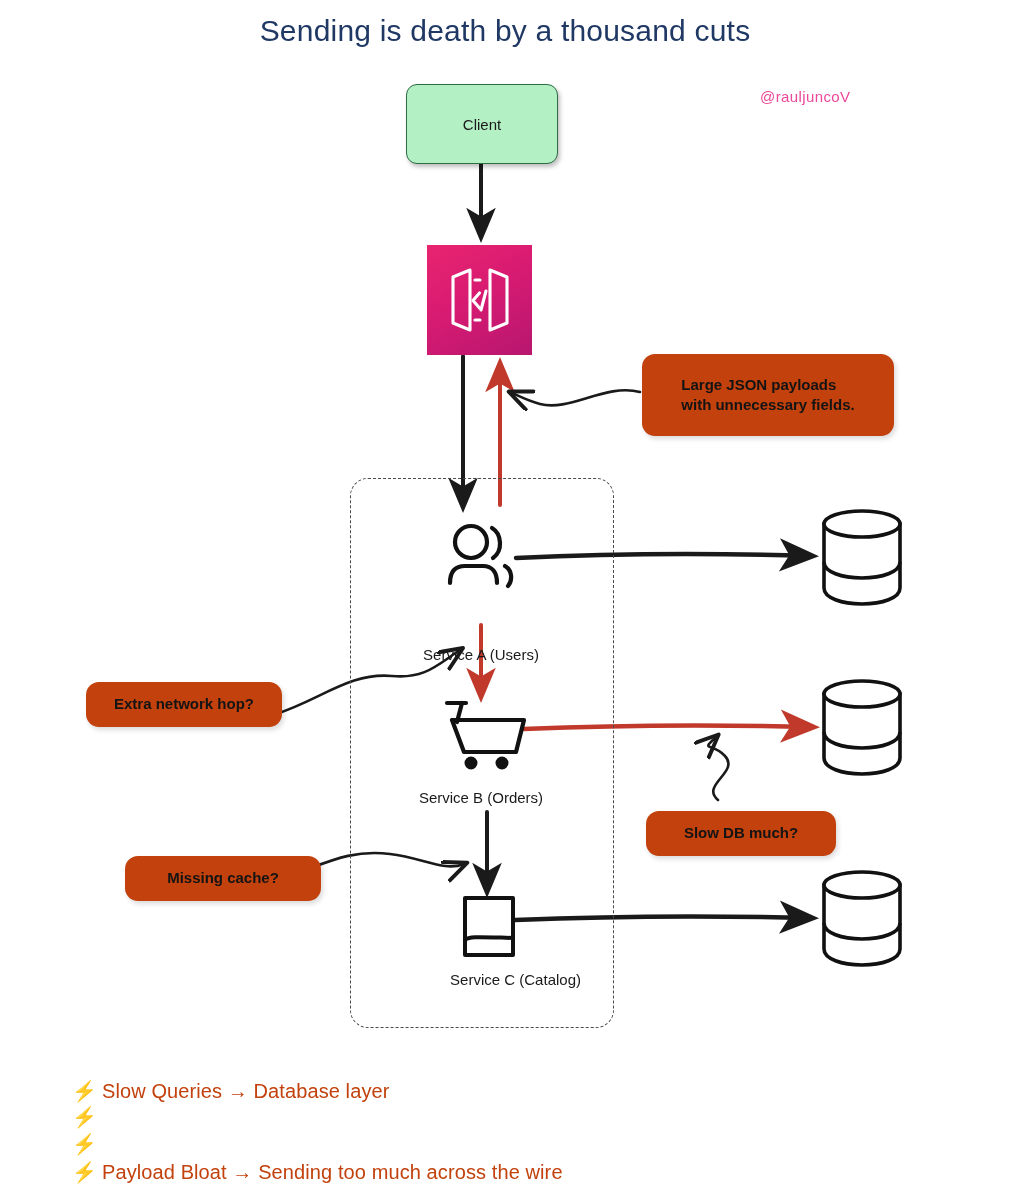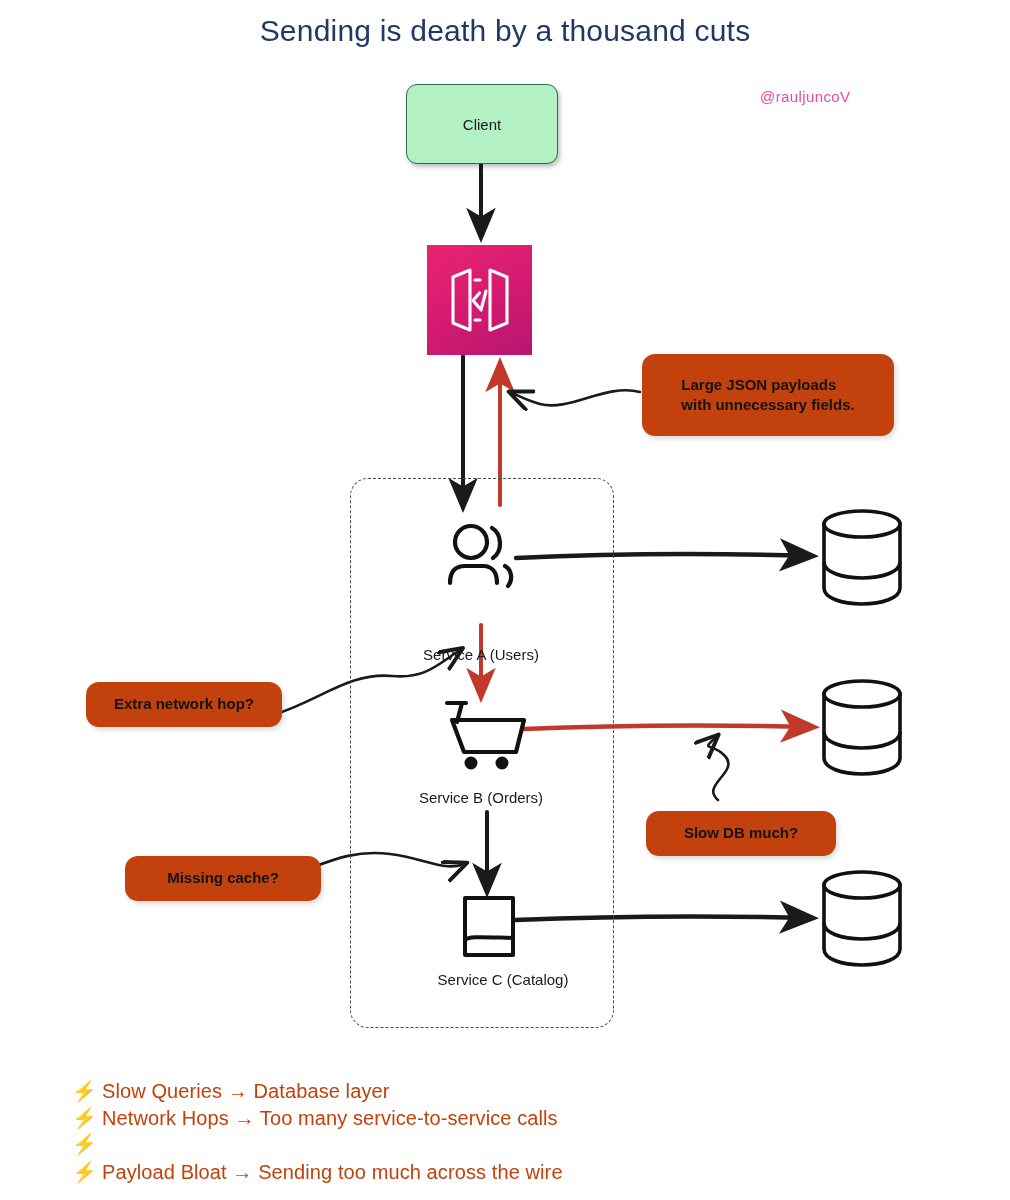--- a/index.html
+++ b/index.html
@@ -77,21 +77,21 @@
 
   
   .svc-label {
     font-size: 15px;
     color: #1a1a1a;
     text-align: center;
     white-space: nowrap;
   }
   #svc-a-label { left: 381px; top: 602px; width: 200px; margin-top: 44px; }
   #svc-b-label { left: 381px; top: 789px; width: 200px; }
-  #svc-c-label { left: 403px; top: 971px; width: 200px; }
+  #svc-c-label { left: 381px; top: 971px; width: 200px; text-align: right; }
 
   
   .callout {
     background: #c2410c;
     border-radius: 13px;
     box-shadow: 2px 3px 5px rgba(0,0,0,0.14);
     display: flex;
     align-items: center;
     justify-content: center;
     padding: 0 16px;
@@ -253,21 +253,20 @@
   <span class="callout-text">Slow DB much?</span>
 </div>
 
 <div class="abs" id="bullets">
   <div class="bullet-row">
     <span class="bolt">⚡</span>
     <span class="bullet-text">Slow Queries → Database layer</span>
   </div>
   <div class="bullet-row">
     <span class="bolt">⚡</span>
-    <span class="bullet-text">Network Hops → Too many service-to-service calls</span>
   </div>
   <div class="bullet-row">
     <span class="bolt">⚡</span>
   </div>
   <div class="bullet-row">
     <span class="bolt">⚡</span>
     <span class="bullet-text">Payload Bloat → Sending too much across the wire</span>
   </div>
 </div>
 

